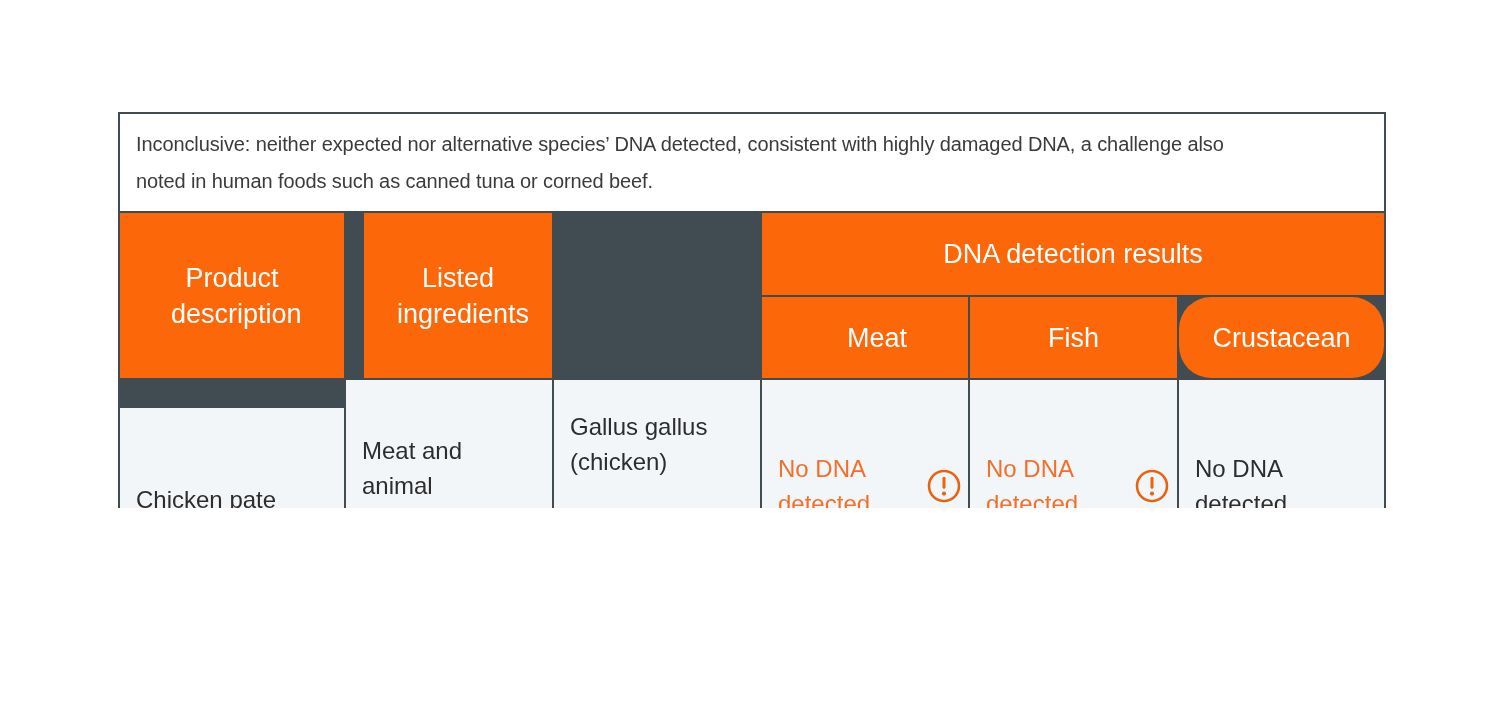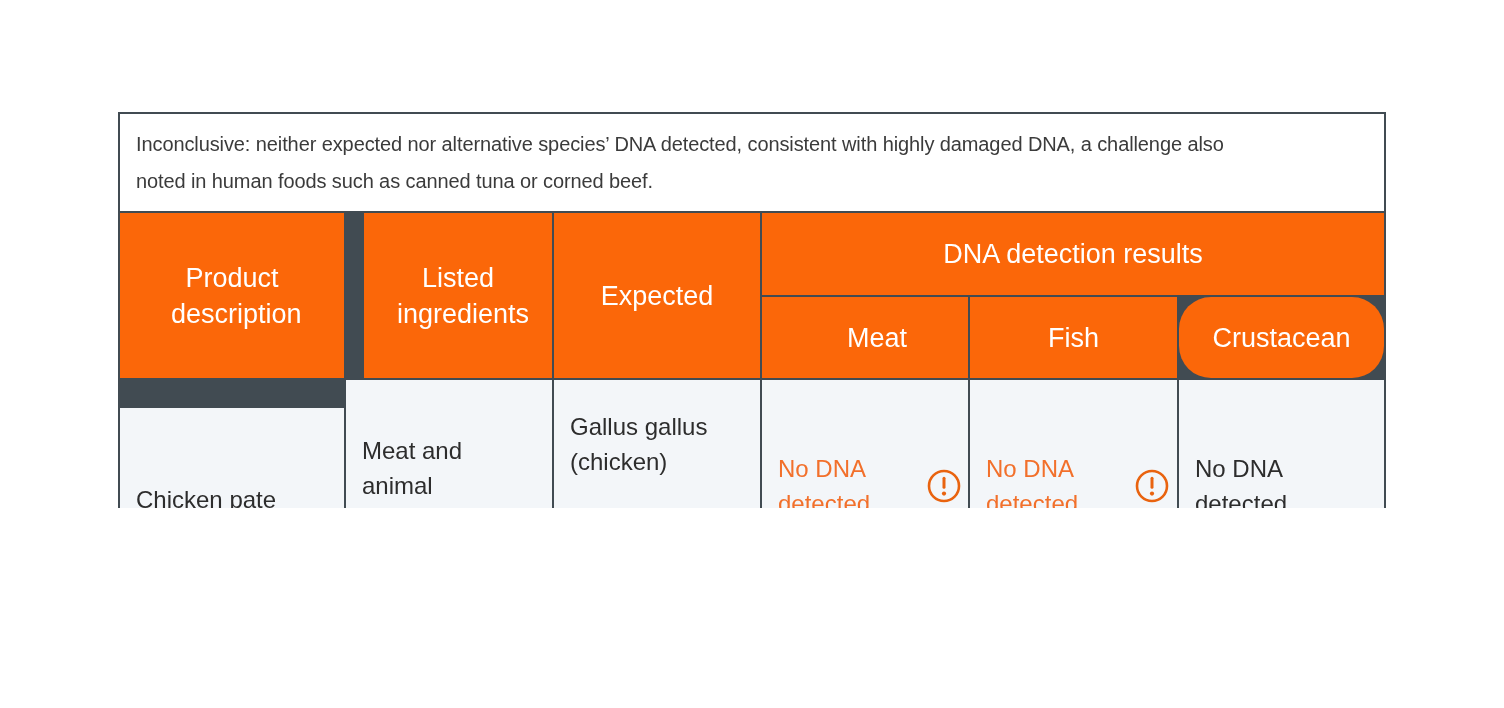--- a/index.html
+++ b/index.html
@@ -81,23 +81,20 @@
     <div class="note">
       <p>Inconclusive: neither expected nor alternative species’ DNA detected, consistent with highly damaged DNA, a challenge also noted in human foods such as canned tuna or corned beef.</p>
     </div>
 
     <div class="hcell h-product">
       <span class="wrap">Product description</span>
     </div>
     <div class="hcell h-listed">
       <span class="wrap">Listed ingredients</span>
     </div>
-    <div class="hcell h-expected">
-      <span>Expected</span>
-    </div>
     <div class="hcell h-dna">
       <span>DNA detection results</span>
     </div>
     <div class="hcell h-meat">
       <span>Meat</span>
     </div>
     <div class="hcell h-fish">
       <span>Fish</span>
     </div>
     <div class="hcell h-crust">

